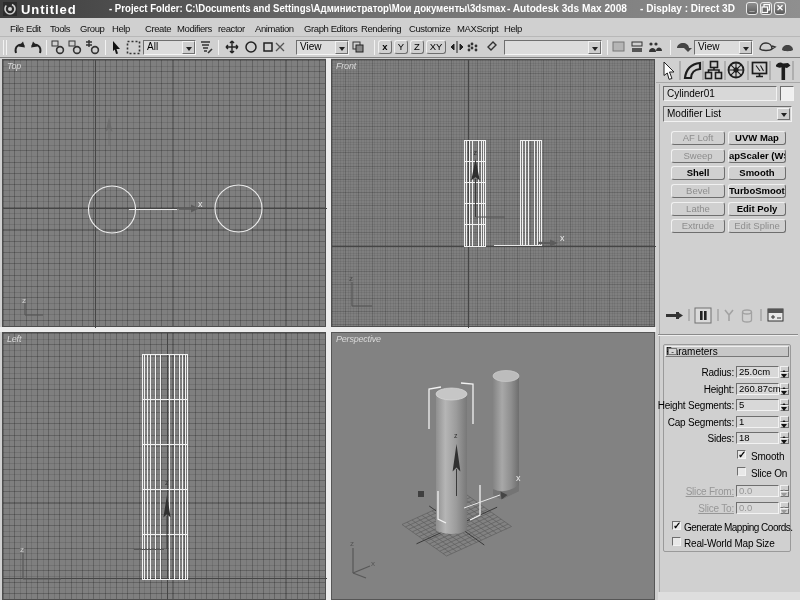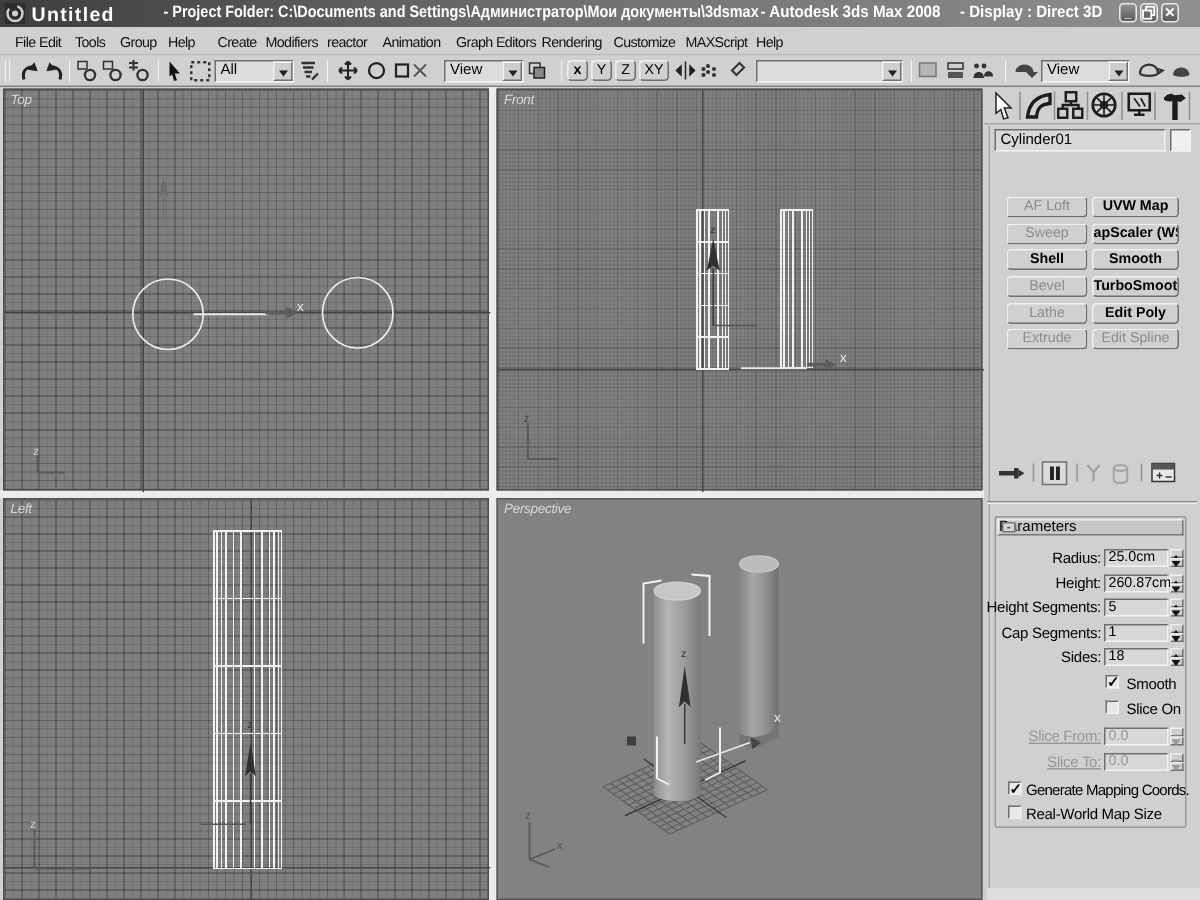--- a/index.html
+++ b/index.html
@@ -438,20 +438,25 @@
       <g fill="#1d1d1d">
         <path d="M120 6 q3.5 -4 7 -1.5 l5 -0.5 l2.5 2.5 l-3.5 2.5 l-4.5 -1 q-3.5 1.5 -6.5 -0.5 z"></path>
         <rect x="125.5" y="7" width="3.6" height="14"></rect>
       </g>
     </svg>
     <div class="abs" style="left:0;top:24px;width:144px;height:1px;background:#a8a8a8"></div>
 
     <div class="abs sunken" style="left:7px;top:28px;width:114px;height:15px;background:#d8d8d8;font-size:10px;line-height:13px;padding-left:3px">Cylinder01</div>
     <div class="abs sunken" style="left:124px;top:28px;width:14px;height:15px;background:#f0f0f0"></div>
 
+    <div class="abs sunken" style="left:7px;top:48px;width:129px;height:16px;background:#d4d4d4;font-size:10px;line-height:14px;padding-left:3px">Modifier List
+      <span style="position:absolute;right:1px;top:1px;width:13px;height:12px;background:#cecece;border:1px solid;border-color:#f2f2f2 #707070 #707070 #f2f2f2">
+          <span style="position:absolute;left:3px;top:4px;border:3px solid transparent;border-top:4px solid #222"></span>
+        </span>
+    </div>
 
     <div class="pbtn off" style="left:15px;top:73px;width:54px">AF Loft</div>
     <div class="pbtn on" style="left:72px;top:73px;width:58px">UVW Map</div>
     <div class="pbtn off" style="left:15px;top:91px;width:54px">Sweep</div>
     <div class="pbtn on" style="left:72px;top:91px;width:58px">apScaler (WSM</div>
     <div class="pbtn on" style="left:15px;top:108px;width:54px">Shell</div>
     <div class="pbtn on" style="left:72px;top:108px;width:58px">Smooth</div>
     <div class="pbtn off" style="left:15px;top:126px;width:54px">Bevel</div>
     <div class="pbtn on" style="left:72px;top:126px;width:58px">TurboSmooth</div>
     <div class="pbtn off" style="left:15px;top:144px;width:54px">Lathe</div>

